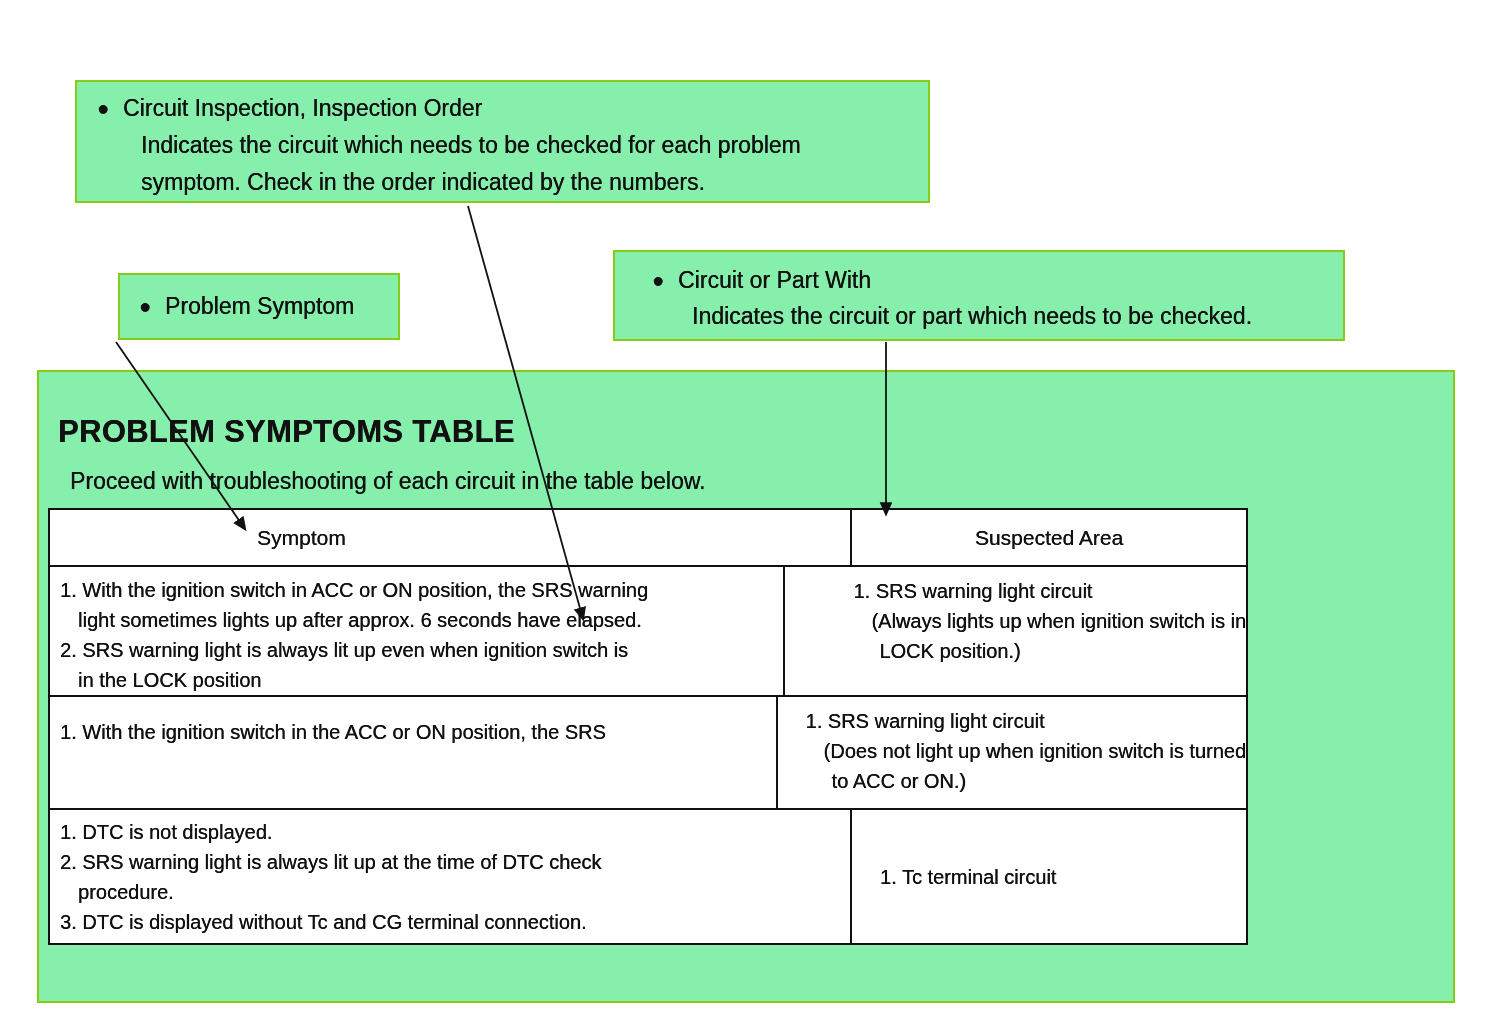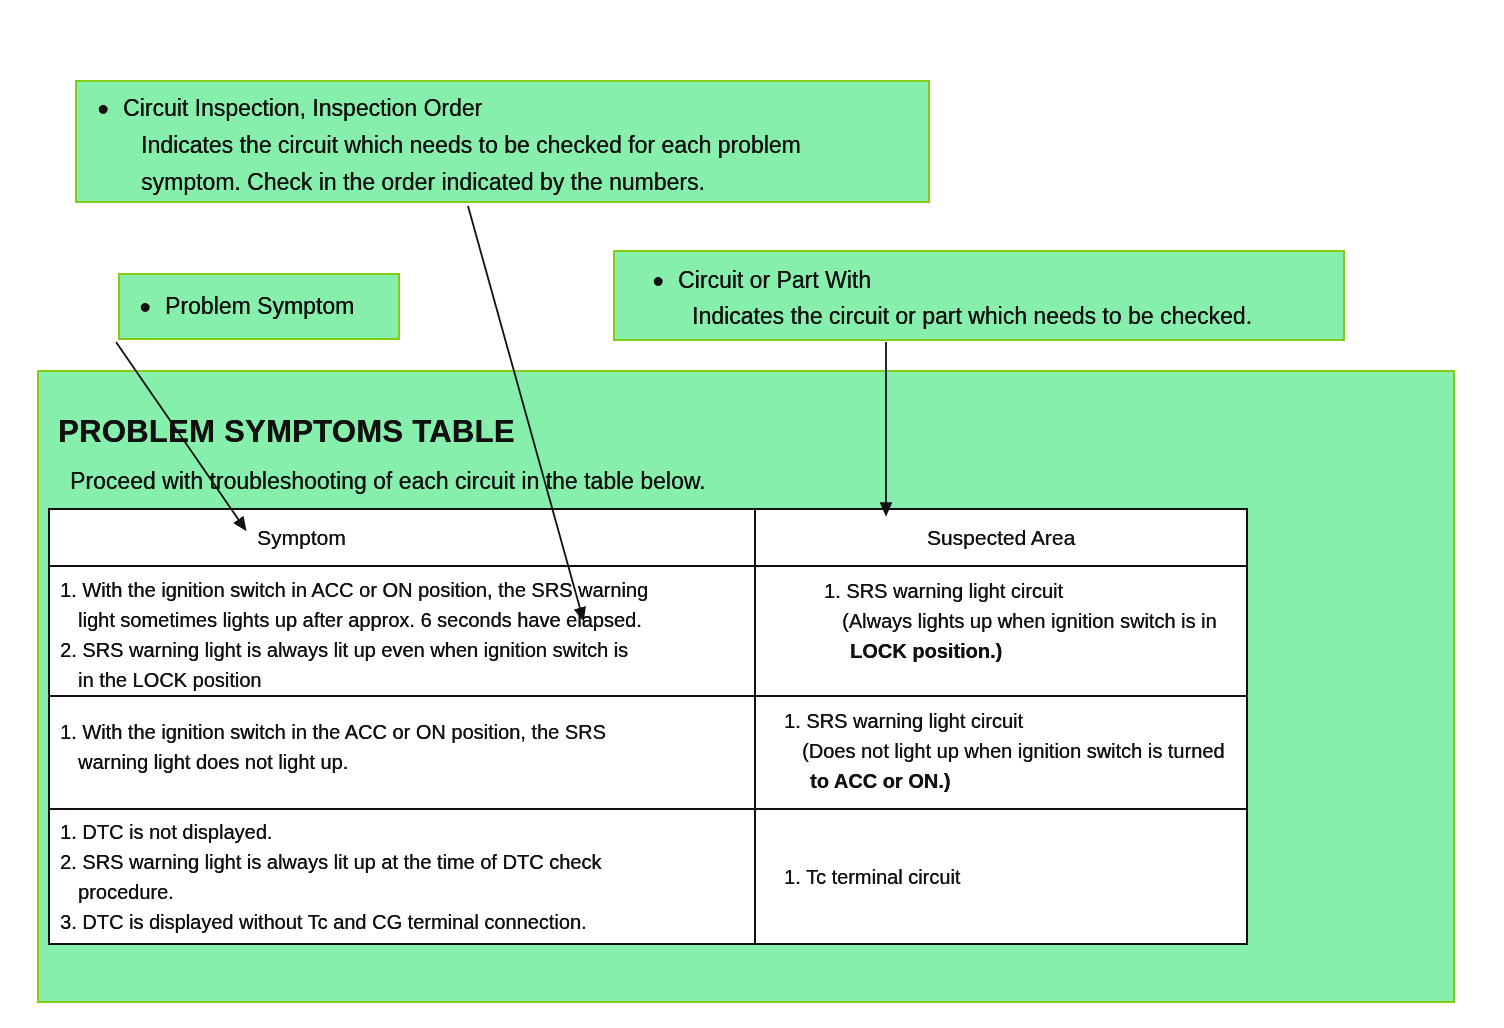--- a/index.html
+++ b/index.html
@@ -20,36 +20,36 @@
   .co-part .body{margin-left:40px;}
   
   .panel{left:37px;top:370px;width:1418px;height:633px;}
   .heading{position:absolute;left:58px;top:414px;font-size:31px;font-weight:bold;letter-spacing:0.3px;}
   .subtitle{position:absolute;left:70px;top:468px;font-size:23px;}
   
   .tbl{position:absolute;left:48px;top:508px;width:1200px;border:2px solid #111;box-sizing:border-box;background:#fff;}
   .tr{display:flex;box-sizing:border-box;}
   .tr + .tr{border-top:2px solid #111;}
   .td{box-sizing:border-box;}
-  .td-sym{width:706px;border-right:2px solid #111;}
+  .td-sym{width:802px;border-right:2px solid #111;}
   .td-area{flex:1;}
   .tr-head{height:55px;}
   .tr-head .td{display:flex;align-items:center;font-size:21px;}
   .tr-head .td-sym{padding-left:207px;}
   .tr-head .td-area{justify-content:center;}
   .tr-r1{height:130px;gap:40px;}
   .tr-r2{height:113px;}
   .tr-r3{height:135px;}
   .cell{font-size:20px;line-height:30px;}
   .ln{white-space:nowrap;}
   .td-sym .cell{padding:8px 0 0 10px;}
   .td-sym .cont{padding-left:18px;}
   .td-area .cell{padding:9px 0 0 28px;}
   .td-area .note{padding-left:18px;}
-  .td-area .note2{padding-left:26px;font-weight:bold;}
+  .td-area .note2{padding-left:26px;}
   .tr-r2 .td-sym .cell{padding-top:20px;}
   .tr-r3 .td-sym .cell{padding-top:7px;}
   .tr-r3 .td-area{display:flex;align-items:center;}
   .tr-r3 .td-area .cell{padding-top:0;}
   
   .arrows{position:absolute;left:0;top:0;pointer-events:none;}
   .arrows line{stroke:#111;stroke-width:1.8;}
 </style>
 </head>
 <body>
@@ -97,21 +97,20 @@
           <div class="ln note">(Always lights up when ignition switch is in</div>
           <div class="ln note2">LOCK position.)</div>
         </div>
       </div>
     </div>
 
     <div class="tr tr-r2">
       <div class="td td-sym">
         <div class="cell">
           <div class="ln">1. With the ignition switch in the ACC or ON position, the SRS</div>
-          <div class="ln cont">warning light does not light up.</div>
         </div>
       </div>
       <div class="td td-area">
         <div class="cell">
           <div class="ln">1. SRS warning light circuit</div>
           <div class="ln note">(Does not light up when ignition switch is turned</div>
           <div class="ln note2">to ACC or ON.)</div>
         </div>
       </div>
     </div>

